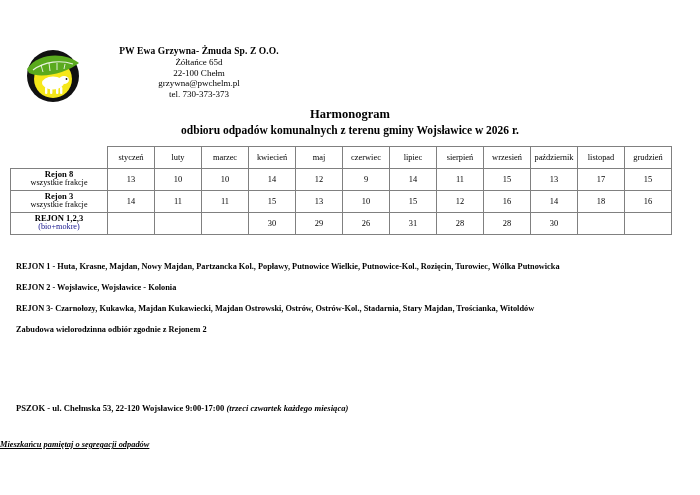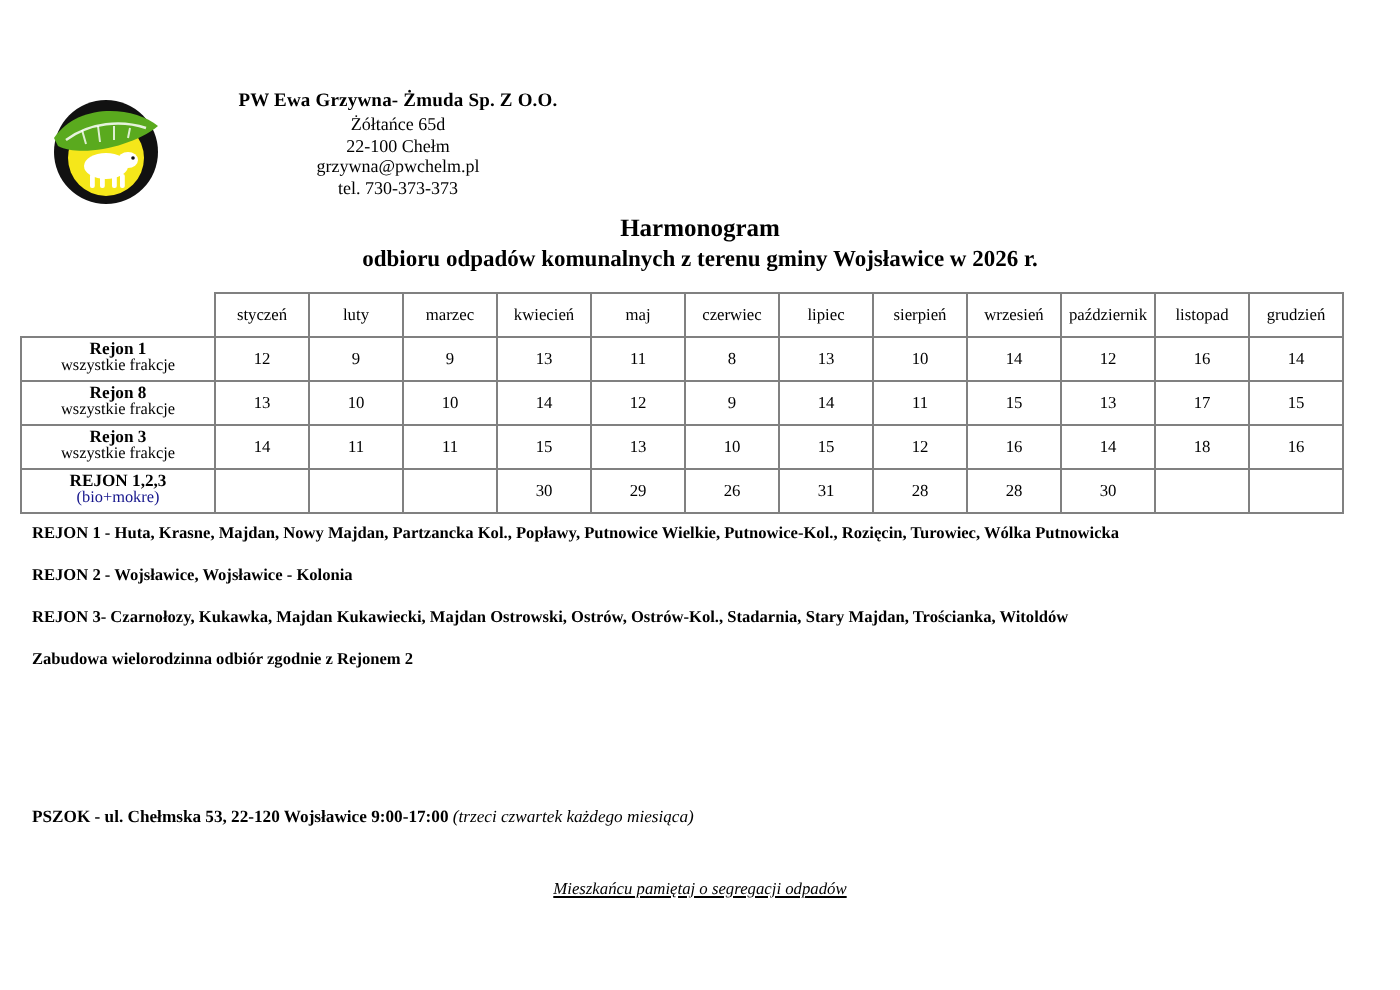--- a/index.html
+++ b/index.html
@@ -171,40 +171,40 @@
     left: 16px;
     width: 670px;
   }
   .pszok-line1 {
     font-size: 8.6px;
     font-weight: bold;
     white-space: nowrap;
   }
   .pszok-line1 .ital {
     font-style: italic;
-    font-weight: normal;
+    font-weight: bold;
   }
   .pszok-line2 {
     font-size: 7.9px;
     font-style: italic;
     font-weight: bold;
     margin-top: 3px;
     margin-left: 22px;
     white-space: nowrap;
   }
 
   .footer-note {
     position: absolute;
     top: 440px;
     left: 0;
     width: 700px;
-    text-align: center;
+    text-align: left;
     font-size: 8.4px;
     font-style: italic;
-    font-weight: normal;
+    font-weight: bold;
     text-decoration: underline;
   }
 </style>
 </head>
 <body>
 
 <div class="page">
 
   <div class="header">
 
@@ -256,38 +256,20 @@
           <th class="month">czerwiec</th>
           <th class="month">lipiec</th>
           <th class="month">sierpień</th>
           <th class="month">wrzesień</th>
           <th class="month">październik</th>
           <th class="month">listopad</th>
           <th class="month">grudzień</th>
         </tr>
       </thead>
       <tbody>
-        <tr>
-          <td class="rowlabel">
-            <span class="lab-top">Rejon 1</span>
-            <span class="lab-bot">wszystkie frakcje</span>
-          </td>
-          <td class="val">12</td>
-          <td class="val">9</td>
-          <td class="val">9</td>
-          <td class="val">13</td>
-          <td class="val">11</td>
-          <td class="val">8</td>
-          <td class="val">13</td>
-          <td class="val">10</td>
-          <td class="val">14</td>
-          <td class="val">12</td>
-          <td class="val">16</td>
-          <td class="val">14</td>
-        </tr>
         <tr>
           <td class="rowlabel">
             <span class="lab-top">Rejon 8</span>
             <span class="lab-bot">wszystkie frakcje</span>
           </td>
           <td class="val">13</td>
           <td class="val">10</td>
           <td class="val">10</td>
           <td class="val">14</td>
           <td class="val">12</td>

